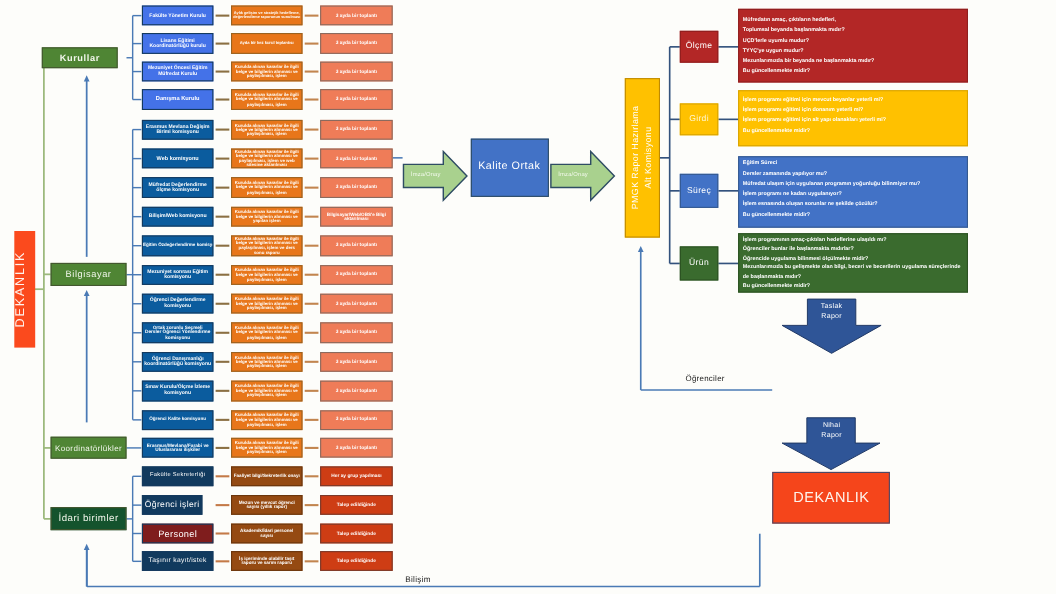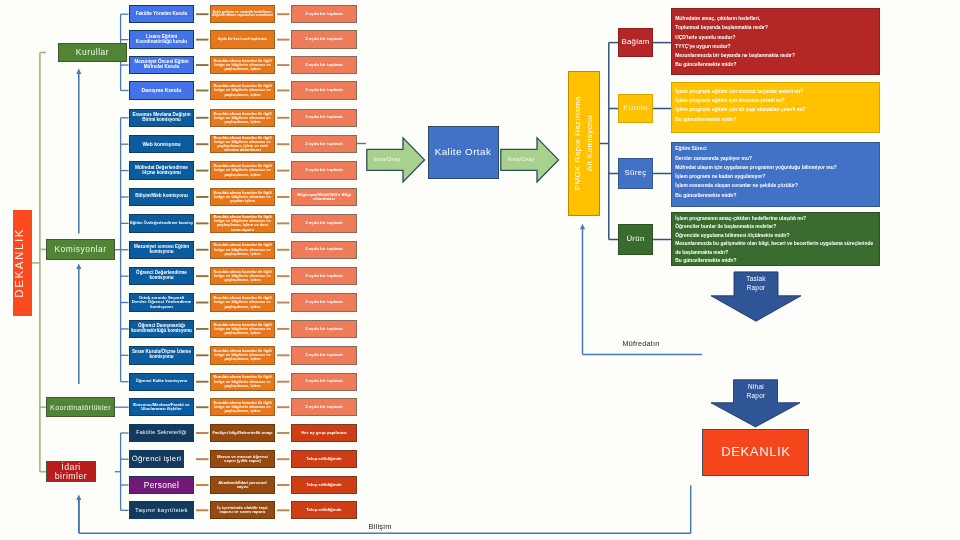--- a/index.html
+++ b/index.html
@@ -275,78 +275,78 @@
     </div>
     <div class="bx" style="left: 129px; top: 450px; width: 55px; height: 18.4px; background: rgb(17, 58, 94); border: 0.6px solid rgb(20, 58, 94); font-size: 7.8px; font-weight: normal; letter-spacing: 0.3px;">
       <span>Öğrenci işleri</span>
     </div>
     <div class="bx" style="left: 210px; top: 450px; width: 65px; height: 18.4px; background: rgb(149, 74, 18); border: 0.6px solid rgb(107, 54, 12); font-size: 4.2px;">
       <span>Mezun ve mevcut öğrenci sayısı (yıllık rapor)</span>
     </div>
     <div class="bx" style="left: 291px; top: 450px; width: 66px; height: 18.4px; background: rgb(206, 61, 20); border: 0.6px solid rgb(122, 58, 42); font-size: 4.4px;">
       <span>Talep edildiğinde</span>
     </div>
-    <div class="bx" style="left: 129px; top: 475.8px; width: 65px; height: 18.4px; background: #701a75; border: 0.6px solid rgb(20, 58, 94); font-size: 8.4px; font-weight: normal; letter-spacing: 0.3px;">
+    <div class="bx" style="left: 129px; top: 475.8px; width: 65px; height: 18.4px; background: #7f1d1d; border: 0.6px solid rgb(20, 58, 94); font-size: 8.4px; font-weight: normal; letter-spacing: 0.3px;">
       <span>Personel</span>
     </div>
     <div class="bx" style="left: 210px; top: 475.8px; width: 65px; height: 18.4px; background: rgb(149, 74, 18); border: 0.6px solid rgb(107, 54, 12); font-size: 4.2px;">
       <span>Akademik/İdari personel sayısı</span>
     </div>
     <div class="bx" style="left: 291px; top: 475.8px; width: 66px; height: 18.4px; background: rgb(206, 61, 20); border: 0.6px solid rgb(122, 58, 42); font-size: 4.4px;">
       <span>Talep edildiğinde</span>
     </div>
     <div class="bx" style="left: 129px; top: 501.1px; width: 65px; height: 18.4px; background: rgb(17, 58, 94); border: 0.6px solid rgb(20, 58, 94); font-size: 6.1px; font-weight: normal; letter-spacing: 0.3px;">
       <span>Taşınır kayıt/istek</span>
     </div>
     <div class="bx" style="left: 210px; top: 501.1px; width: 65px; height: 18.4px; background: rgb(149, 74, 18); border: 0.6px solid rgb(107, 54, 12); font-size: 4.2px;">
       <span>İş içeriminde olabilir taşıt raporu ve sarım raporu</span>
     </div>
     <div class="bx" style="left: 291px; top: 501.1px; width: 66px; height: 18.4px; background: rgb(206, 61, 20); border: 0.6px solid rgb(122, 58, 42); font-size: 4.4px;">
       <span>Talep edildiğinde</span>
     </div>
-    <div class="bx" style="left: 58px; top: 43px; width: 69px; height: 19px; background: rgb(79, 133, 52); border: 0.8px solid rgb(67, 87, 47); font-size: 8.4px; font-weight: normal; letter-spacing: 0.55px; color: rgb(242, 247, 236);">
+    <div class="bx" style="left: 38px; top: 43px; width: 69px; height: 19px; background: rgb(79, 133, 52); border: 0.8px solid rgb(67, 87, 47); font-size: 8.4px; font-weight: bold; letter-spacing: 0.55px; color: rgb(242, 247, 236);">
       <span>Kurullar</span>
     </div>
     <div class="bx" style="left: 46px; top: 239.2px; width: 69px; height: 20.4px; background: rgb(79, 133, 52); border: 0.8px solid rgb(67, 87, 47); font-size: 8.4px; font-weight: normal; letter-spacing: 0.55px; color: rgb(242, 247, 236);">
-      <span>Komisyonlar</span>
+      <span>Bilgisayar</span>
     </div>
     <div class="bx" style="left: 46px; top: 397.3px; width: 69px; height: 20.2px; background: rgb(79, 133, 52); border: 0.8px solid rgb(67, 87, 47); font-size: 7.3px; font-weight: normal; letter-spacing: 0.35px; color: rgb(242, 247, 236);">
       <span>Koordinatörlükler</span>
     </div>
-    <div class="bx" style="left: 46px; top: 461.2px; width: 50px; height: 21.1px; background: #b91c1c; border: 0.8px solid rgb(67, 87, 47); font-size: 8.8px; font-weight: normal; letter-spacing: 0.45px; color: rgb(242, 247, 236);">
+    <div class="bx" style="left: 46px; top: 461.2px; width: 69px; height: 21.1px; background: #14532d; border: 0.8px solid rgb(67, 87, 47); font-size: 8.8px; font-weight: normal; letter-spacing: 0.45px; color: rgb(242, 247, 236);">
       <span>İdari birimler</span>
     </div>
     <div class="bx" style="left: 13px; top: 210px; width: 19px; height: 106px; background: rgb(251, 74, 29);">
       <span style="writing-mode: vertical-rl; transform: rotate(180deg); font-size: 11.5px; letter-spacing: 1.6px; white-space: nowrap; padding: 0px; font-weight: normal; color: rgb(255, 243, 238);">DEKANLIK</span>
     </div>
     <div class="bx" style="left: 370px; top: 155px; width: 34px; height: 10px; background: transparent; font-size: 5.3px; color: rgb(244, 250, 238); font-weight: normal; letter-spacing: 0.15px;">
       <span>İmza/Onay</span>
     </div>
     <div class="bx" style="left: 504px; top: 155px; width: 34px; height: 10px; background: transparent; font-size: 5.3px; color: rgb(244, 250, 238); font-weight: normal; letter-spacing: 0.15px;">
       <span>İmza/Onay</span>
     </div>
     <div class="bx" style="left: 427.5px; top: 126px; width: 71px; height: 53px; background: rgb(66, 114, 198); border: 1.1px solid rgb(46, 76, 99); font-size: 9.8px; font-weight: normal; letter-spacing: 0.45px;">
       <span>Kalite Ortak</span>
     </div>
     <div style="position: absolute; left: 568px; top: 71px; width: 32px; height: 145px; background: rgb(255, 193, 0); border: 1.1px solid rgb(192, 138, 0); box-sizing: border-box; display: flex; align-items: center; justify-content: center;">
       <div style="writing-mode: vertical-rl; transform: rotate(180deg); color: rgb(255, 255, 255); font-size: 8.1px; line-height: 1.45; text-align: center; white-space: nowrap; letter-spacing: 0.35px;"><span>PMGK Rapor Hazırlama</span><br><span>Alt Komisyonu</span></div>
     </div>
     <div class="bx" style="left: 618px; top: 27.7px; width: 35px; height: 29.7px; background: rgb(179, 39, 38); border: 0.8px solid rgb(143, 31, 30); font-size: 7.8px; color: rgb(255, 255, 255); font-weight: normal; letter-spacing: 0.3px;">
-      <span>Bağlam</span>
+      <span>Ölçme</span>
     </div>
     <div class="plist" style="left: 670.8px; top: 7.7px; width: 209.6px; height: 67.3px; background: rgb(179, 39, 38); border: 0.8px solid rgb(143, 31, 30); padding: 8.5px 0px 0px 3.5px; font-size: 4.9px; font-weight: bold;">
       <div style="height: 9.25px;">Müfredatın amaç, çıktıların hedefleri,</div>
       <div style="height: 9.25px;">Toplumsal beyanda başlanmakta mıdır?</div>
       <div style="height: 9.25px;">UÇD'lerle uyumlu mudur?</div>
       <div style="height: 9.25px;">TYYÇ'ye uygun mudur?</div>
       <div style="height: 9.25px;">Mezunlarımızda bir beyanda ne başlanmakta mıdır?</div>
       <div style="height: 9.25px;">Bu güncellenmekte midir?</div>
     </div>
     <div class="bx" style="left: 618px; top: 93.8px; width: 35px; height: 29.4px; background: rgb(255, 193, 0); border: 0.8px solid rgb(217, 164, 0); font-size: 7.8px; color: rgb(255, 246, 208); font-weight: normal; letter-spacing: 0.3px;">
-      <span>Kurulu</span>
+      <span>Girdi</span>
     </div>
     <div class="plist" style="left: 670.8px; top: 82.3px; width: 209.6px; height: 51px; background: rgb(255, 193, 0); border: 0.8px solid rgb(217, 164, 0); padding: 6.5px 0px 0px 3.5px; font-size: 4.9px; font-weight: bold;">
       <div style="height: 9.25px;">İşlem programı eğitimi için mevcut beyanlar yeterli mi?</div>
       <div style="height: 9.25px;">İşlem programı eğitimi için donanım yeterli mi?</div>
       <div style="height: 9.25px;">İşlem programı eğitimi için alt yapı olanakları yeterli mi?</div>
       <div style="height: 9.25px;">Bu güncellenmekte midir?</div>
     </div>
     <div class="bx" style="left: 618px; top: 158.2px; width: 35px; height: 30.6px; background: rgb(66, 114, 198); border: 0.8px solid rgb(53, 89, 143); font-size: 7.8px; color: rgb(255, 255, 255); font-weight: normal; letter-spacing: 0.3px;">
       <span>Süreç</span>
     </div>
@@ -374,18 +374,18 @@
       <div>Rapor</div>
     </div>
     <div style="position: absolute; left: 734px; top: 380px; width: 44px; height: 23px; display: flex; flex-direction: column; align-items: center; justify-content: center; color: rgb(255, 255, 255); font-size: 6.4px; line-height: 1.38; text-align: center; letter-spacing: 0.25px;">
       <div>Nihai</div>
       <div>Rapor</div>
     </div>
     <div class="bx" style="left: 702.4px; top: 429px; width: 106.9px; height: 46.8px; background: rgb(245, 69, 27); border: 1.2px solid rgb(74, 73, 104); font-size: 13.2px; font-weight: normal; letter-spacing: 0.5px; color: rgb(253, 243, 236);">
       <span>DEKANLIK</span>
     </div>
     <div class="bx" style="left: 608px; top: 338px; width: 66px; height: 12px; background: transparent; font-size: 7.2px; color: rgb(26, 26, 26); font-weight: normal; letter-spacing: 0.25px;">
-      <span>Müfredatın</span>
+      <span>Öğrenciler</span>
     </div>
     <div class="bx" style="left: 355px; top: 521px; width: 50px; height: 12px; background: transparent; font-size: 7.4px; color: rgb(26, 26, 26); font-weight: normal; letter-spacing: 0.25px;">
       <span>Bilişim</span>
     </div>
   </div>
 
 </body></html>

